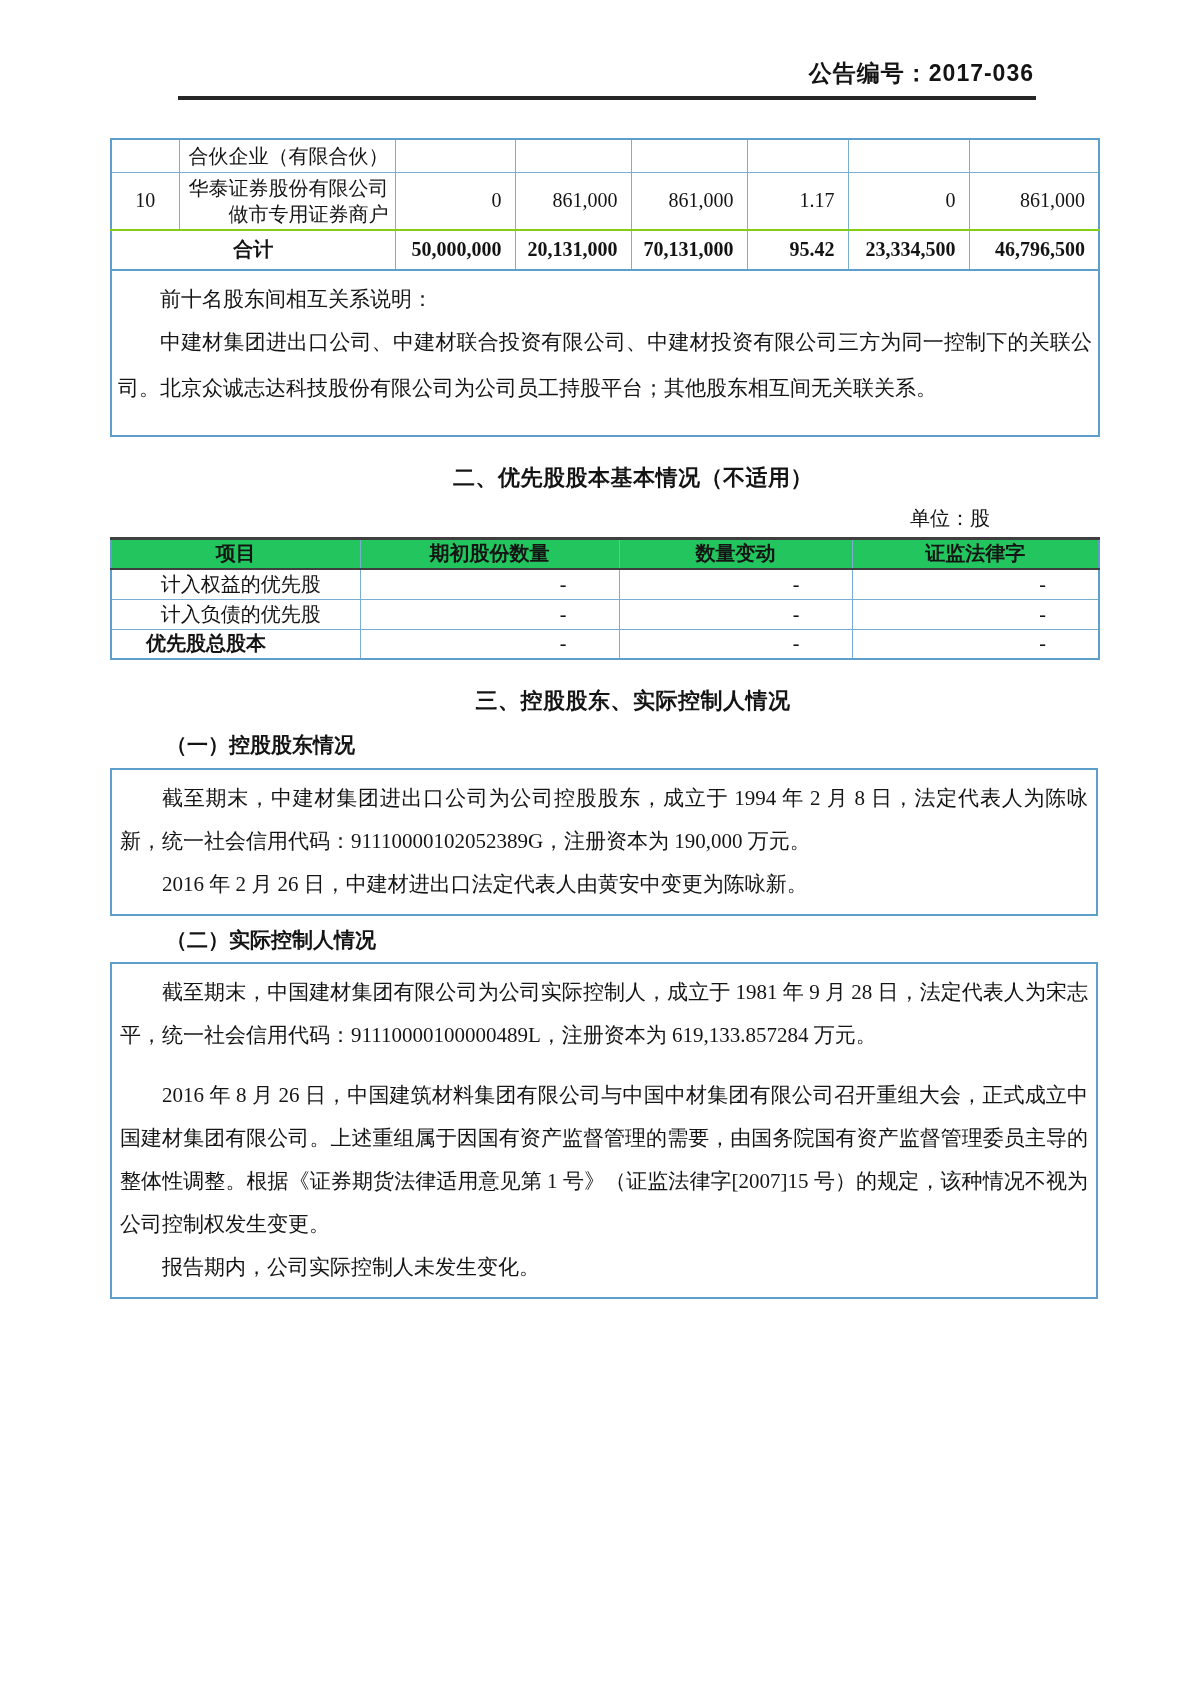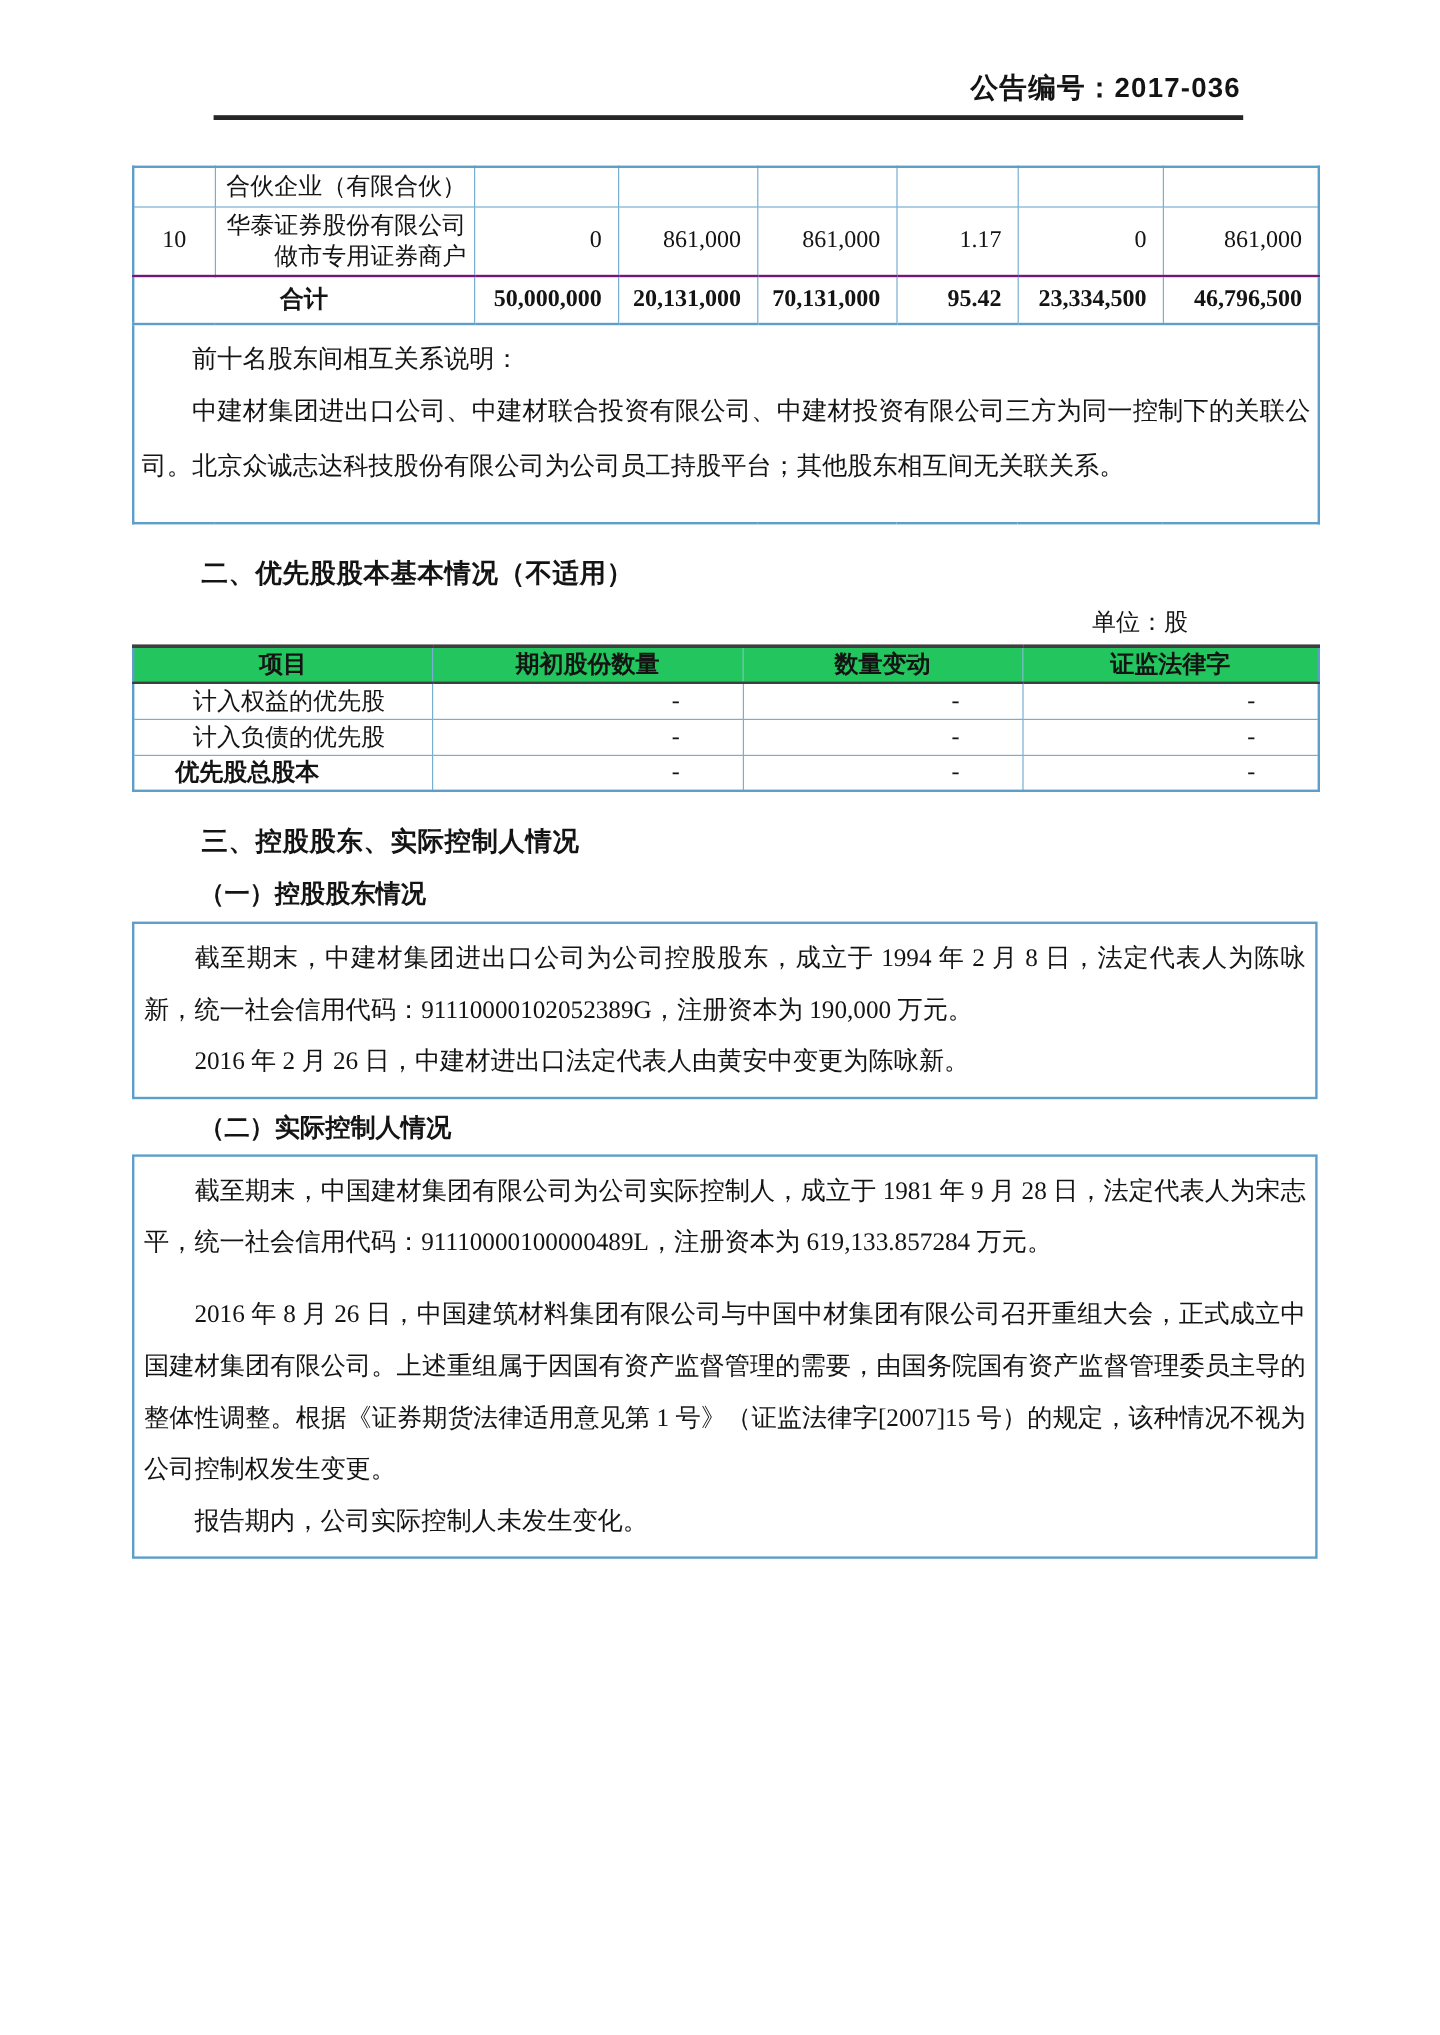--- a/index.html
+++ b/index.html
@@ -29,33 +29,34 @@
 
   
   table { border-collapse: collapse; table-layout: fixed; width: 988px; }
   .t1 { border: 2px solid #5d9fca; }
   .t1 td { border: 1px solid #78aed2; font-size: 20px; vertical-align: middle; }
   .t1 .c-idx { text-align: center; }
   .t1 .c-name { text-align: right; padding: 2px 6px; line-height: 26px; }
   .t1 .num { text-align: right; padding-right: 13px; }
   .t1-partial td { height: 33px; }
   .t1-row10 td { height: 56px; }
-  .t1-total td { height: 40px; border-top: 2px solid #701a75; border-bottom: 2px solid #5d9fca; }
+  .t1-total td { height: 40px; border-top: 2px solid #84cc16; border-bottom: 2px solid #5d9fca; }
   .t1-total .total-label { text-align: center; font-weight: bold; }
   .t1-total .num { font-weight: bold; }
   .t1-note td { padding: 10px 6px 24px 6px; }
   .note-title { text-indent: 2em; line-height: 36px; font-size: 21px; }
   .note-body  { text-indent: 2em; line-height: 46px; font-size: 21px; text-align: justify; margin-top: 2px; }
 
   
   .h-main {
     font-family: "Liberation Sans", "DejaVu Sans", sans-serif;
     font-size: 22px; font-weight: bold;
     margin: 26px 0 0 58px;
     letter-spacing: 0.5px;
+    text-align: center;
   }
   .h-sub {
     font-size: 21px; font-weight: bold;
     margin: 15px 0 0 56px;
   }
   .unit-line {
     text-align: right; padding-right: 108px;
     font-size: 20px; margin-top: 12px;
   }
 

